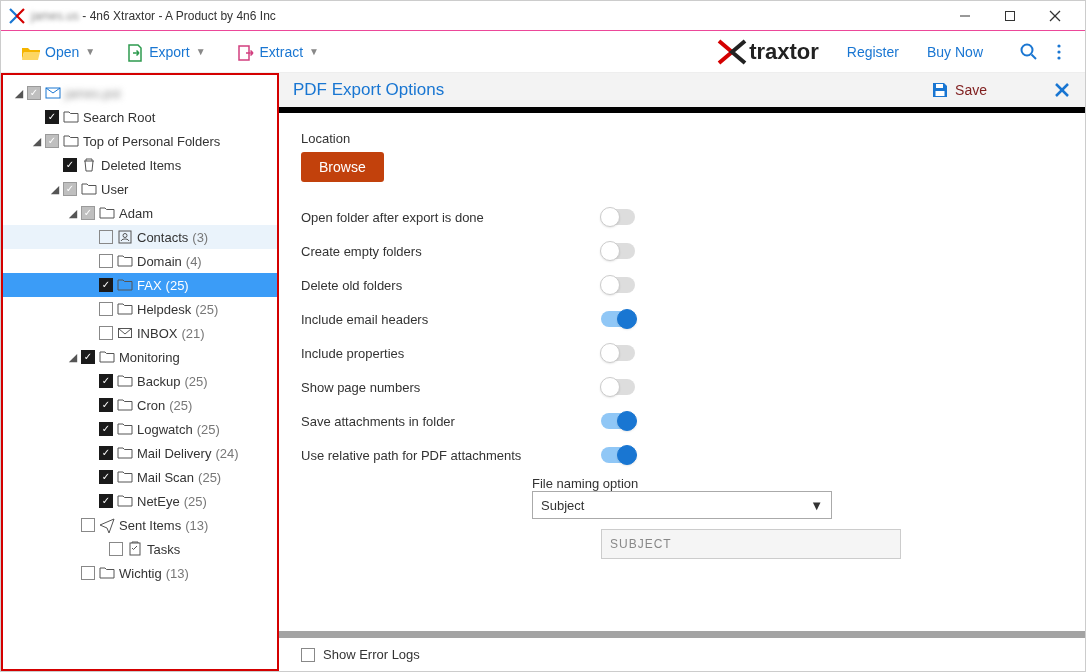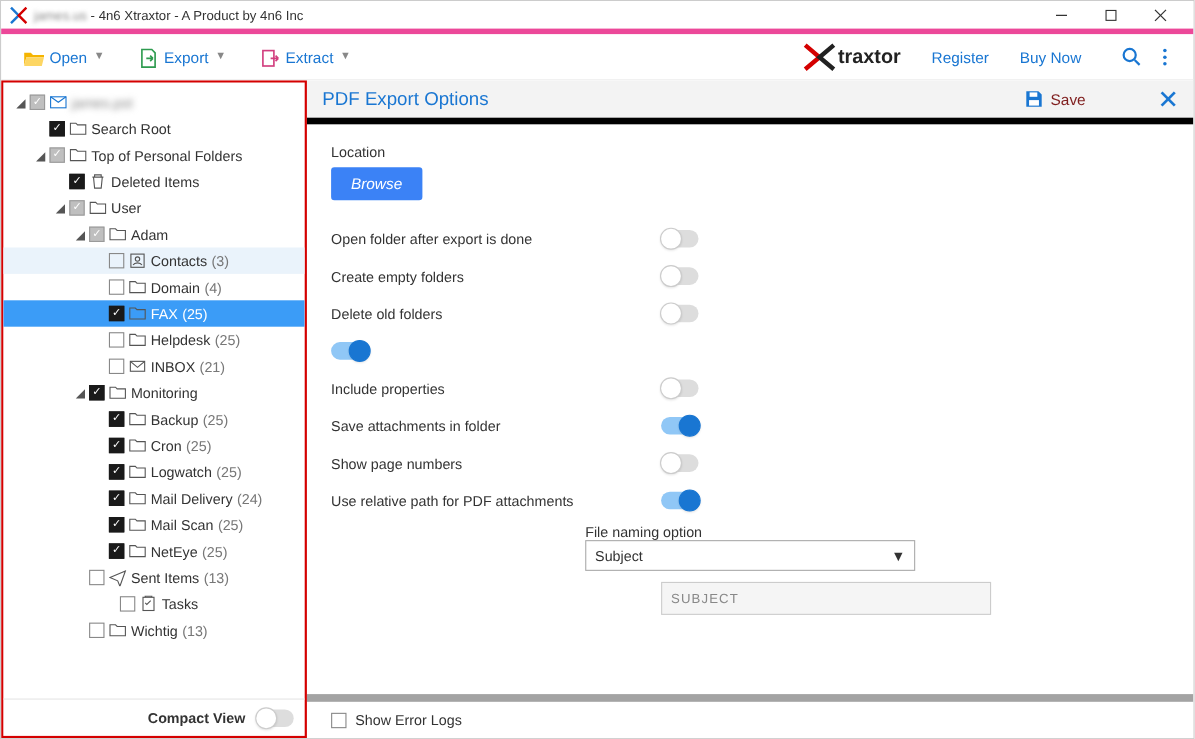--- a/index.html
+++ b/index.html
@@ -1,19 +1,19 @@
 <!DOCTYPE html>
 <html><head>
 <meta charset="utf-8">
 <style>
 * { box-sizing: border-box; margin: 0; padding: 0; font-family: "Segoe UI", Arial, sans-serif; }
 body { background: #fff; font-size: 13px; color: #333; width: 1086px; height: 672px; overflow: hidden; display: flex; flex-direction: column; border: 1px solid #ccc; }
 
 
-.titlebar { height: 30px; display: flex; align-items: center; padding: 0 8px; background: #fff; border-bottom: 5px solid #ec4899; }
+.titlebar { height: 30px; display: flex; align-items: center; padding: 0 8px; background: #fff; border-bottom: 1px solid #ec4899; }
 .titlebar .app-icon { width: 16px; height: 16px; margin-right: 6px; }
 .titlebar .title { flex: 1; font-size: 12px; color: #333; }
 .titlebar .blur { filter: blur(2px); color: #888; }
 .win-ctrls { display: flex; gap: 0; }
 .win-btn { width: 45px; height: 30px; display: flex; align-items: center; justify-content: center; cursor: pointer; }
 
 
 .toolbar { height: 42px; display: flex; align-items: center; padding: 0 14px; border-bottom: 1px solid #eee; }
 .tb-item { display: flex; align-items: center; gap: 6px; padding: 4px 6px; margin-right: 18px; cursor: pointer; color: #1976d2; font-size: 14px; font-weight: 500; }
 .tb-item .icon { width: 18px; height: 18px; }
@@ -43,21 +43,21 @@
 
 .content { flex: 1; display: flex; flex-direction: column; overflow: hidden; }
 .panel-header { height: 40px; background: #f3f3f3; border-bottom: 6px solid #000000; display: flex; align-items: center; padding: 0 14px; gap: 48px; }
 .panel-title { color: #1976d2; font-size: 17px; font-weight: 500; flex: 1; }
 .panel-action { display: flex; align-items: center; gap: 6px; color: #7f1d1d; font-size: 14px; cursor: pointer; margin-right: 18px; }
 .panel-body { flex: 1; padding: 18px 22px 0 22px; overflow: auto; }
 .form-group { margin-bottom: 18px; }
 .form-label { font-size: 13px; color: #333; margin-bottom: 6px; display: block; }
 .location-row { display: flex; gap: 12px; align-items: stretch; }
 .location-input { flex: 1; height: 30px; border: 1px solid #bbb; background: #f7f7f7; padding: 0 8px; font-size: 13px; color: #555; }
-.browse-btn { background: #3b82f6; color: #fff; border: none; padding: 0 18px; height: 30px; font-size: 14px; cursor: pointer; border-radius: 3px; font-weight: 500; font-style: italic; }
+.browse-btn { background: #c2410c; color: #fff; border: none; padding: 0 18px; height: 30px; font-size: 14px; cursor: pointer; border-radius: 3px; font-weight: 500; }
 
 .opt-row { display: flex; align-items: center; height: 34px; }
 .opt-label { width: 300px; font-size: 13px; }
 .toggle { width: 34px; height: 16px; border-radius: 8px; background: #ddd; position: relative; cursor: pointer; }
 .toggle::after { content: ""; position: absolute; width: 18px; height: 18px; border-radius: 50%; background: #fff; border: 1px solid #ccc; top: -2px; left: -1px; box-shadow: 0 1px 2px rgba(0,0,0,.1); }
 .toggle.on { background: #90c7f6; }
 .toggle.on::after { left: auto; right: -2px; background: #1976d2; border-color: #1976d2; }
 
 .select-row { display: flex; align-items: center; margin-top: 4px; flex-direction: column; }
 .select-box { width: 300px; height: 28px; border: 1px solid #aaa; display: flex; align-items: center; padding: 0 8px; font-size: 13px; justify-content: space-between; cursor: pointer; background: #fff; }
@@ -131,21 +131,21 @@
       </span>
     <span>Extract</span>
     <span class="drop">▼</span>
   </div>
   <div class="tb-spacer"></div>
   <div class="brand">
     <svg width="30" height="26" viewBox="0 0 30 26">
         <path d="M2 2 L15 13 L2 24" stroke="#d40000" stroke-width="4" fill="none"></path>
         <path d="M28 2 L15 13 L28 24" stroke="#222" stroke-width="4" fill="none"></path>
       </svg>
-    <span style="font-size:18px;font-weight:600;color:#222;margin-left:2px;">traxtor</span>
+    <span style="font-size:22px;font-weight:600;color:#222;margin-left:2px;">traxtor</span>
   </div>
   <span class="tb-link">Register</span>
   <span class="tb-link">Buy Now</span>
   <span class="tb-icon-btn">
       <svg width="20" height="20" viewBox="0 0 20 20">
         <circle cx="8" cy="8" r="5.5" fill="none" stroke="#1976d2" stroke-width="2"></circle>
         <line x1="12.5" y1="12.5" x2="17" y2="17" stroke="#1976d2" stroke-width="2"></line>
       </svg>
     </span>
   <span class="tb-icon-btn">
@@ -382,24 +382,20 @@
           <span class="chk "></span>
           <span class="node-icon">
             <svg width="16" height="16" viewBox="0 0 16 16">
               <path d="M1 3h5l1.5 1.5H15V13H1z" fill="none" stroke="#555" stroke-width="1"></path>
             </svg>
           </span>
           <span class="node-label">Wichtig</span>
           <span class="count"> (13)</span>
         </div>
       </div>
-    <div class="sidebar-footer">
-      <span>Compact View</span>
-      <span class="toggle"></span>
-    </div>
   </div>
 
   <div class="content">
     <div class="panel-header">
       <span class="panel-title">PDF Export Options</span>
       <span class="panel-action">
         <svg width="18" height="18" viewBox="0 0 18 18">
             <path d="M2 2h11l3 3v11H2z" fill="#1976d2"></path>
             <rect x="5" y="3" width="7" height="4" fill="#fff"></rect>
             <rect x="4.5" y="10" width="9" height="5" fill="#fff"></rect>
@@ -429,33 +425,34 @@
           </div>
           <div class="opt-row">
             <span class="opt-label">Create empty folders</span>
             <span class="toggle"></span>
           </div>
           <div class="opt-row">
             <span class="opt-label">Delete old folders</span>
             <span class="toggle"></span>
           </div>
           <div class="opt-row">
+            <span class="opt-label">Include email headers</span>
             <span class="toggle on"></span>
           </div>
           <div class="opt-row">
             <span class="opt-label">Include properties</span>
             <span class="toggle"></span>
           </div>
           <div class="opt-row">
+            <span class="opt-label">Show page numbers</span>
+            <span class="toggle"></span>
+          </div>
+          <div class="opt-row">
             <span class="opt-label">Save attachments in folder</span>
             <span class="toggle on"></span>
-          </div>
-          <div class="opt-row">
-            <span class="opt-label">Show page numbers</span>
-            <span class="toggle"></span>
           </div>
           <div class="opt-row">
             <span class="opt-label">Use relative path for PDF attachments</span>
             <span class="toggle on"></span>
           </div>
         </div>
 
       <div class="select-row">
         <span class="opt-label">File naming option</span>
         <div class="select-box">

